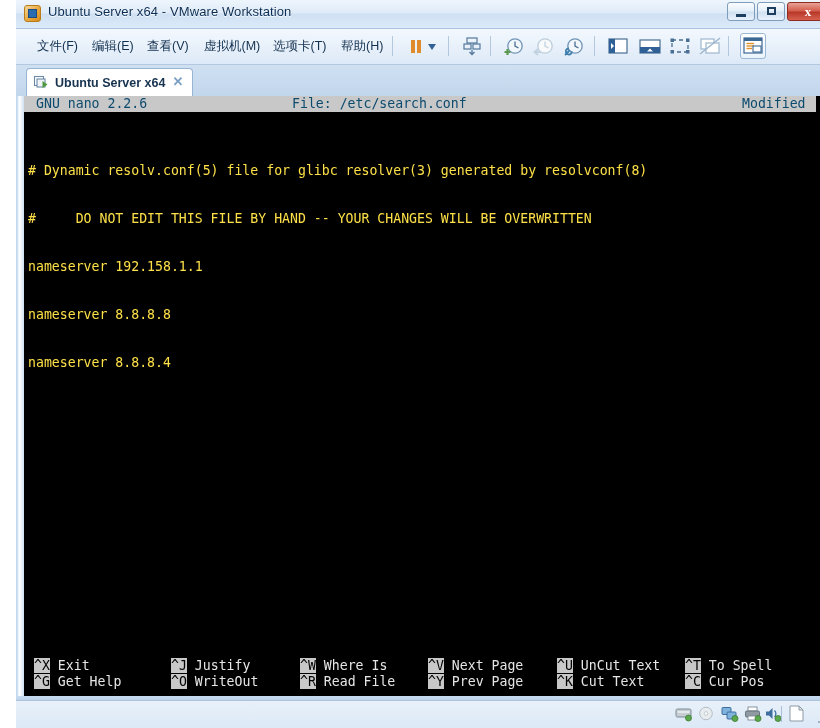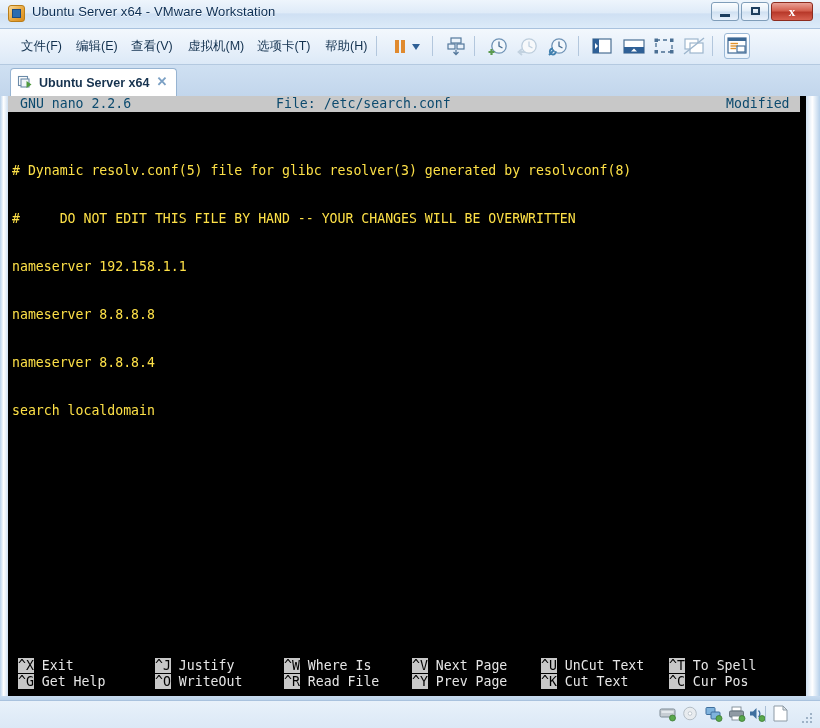--- a/index.html
+++ b/index.html
@@ -11,21 +11,21 @@
     width: 820px;
     height: 728px;
     overflow: hidden;
     font-family: "Liberation Sans", sans-serif;
     -webkit-font-smoothing: antialiased;
   }
 
   
   #vmware-window {
     position: absolute;
-    left: 0; top: 0;
+    left: 16px; top: 0;
     width: 672px;
     height: 728px;
     background: linear-gradient(to bottom, #d3e3f3 0%, #c3d8ee 40%, #b9d1ea 100%);
     box-sizing: border-box;
   }
 
   
   #title-bar {
     position: absolute;
     left: 0; top: 0;
@@ -460,21 +460,20 @@
       <span id="nano-file">File: /etc/search.conf</span>
       <span id="nano-status">Modified</span>
     </div>
 
     <div id="nano-body">
       <div class="code-line"># Dynamic resolv.conf(5) file for glibc resolver(3) generated by resolvconf(8)</div>
       <div class="code-line">#     DO NOT EDIT THIS FILE BY HAND -- YOUR CHANGES WILL BE OVERWRITTEN</div>
       <div class="code-line">nameserver 192.158.1.1</div>
       <div class="code-line">nameserver 8.8.8.8</div>
       <div class="code-line">nameserver 8.8.8.4</div>
-      <div class="code-line">search localdomain</div>
     </div>
 
     <div id="nano-shortcuts">
       <div class="sc-row" id="sc-row2">
           <span class="sc-cell" style="left: 6px;"><span class="sc-key">^X</span><span class="sc-label"> Exit</span></span>
           <span class="sc-cell" style="left: 143px;"><span class="sc-key">^J</span><span class="sc-label"> Justify</span></span>
           <span class="sc-cell" style="left: 272px;"><span class="sc-key">^W</span><span class="sc-label"> Where Is</span></span>
           <span class="sc-cell" style="left: 400px;"><span class="sc-key">^V</span><span class="sc-label"> Next Page</span></span>
           <span class="sc-cell" style="left: 529px;"><span class="sc-key">^U</span><span class="sc-label"> UnCut Text</span></span>
           <span class="sc-cell" style="left: 657px;"><span class="sc-key">^T</span><span class="sc-label"> To Spell</span></span>

